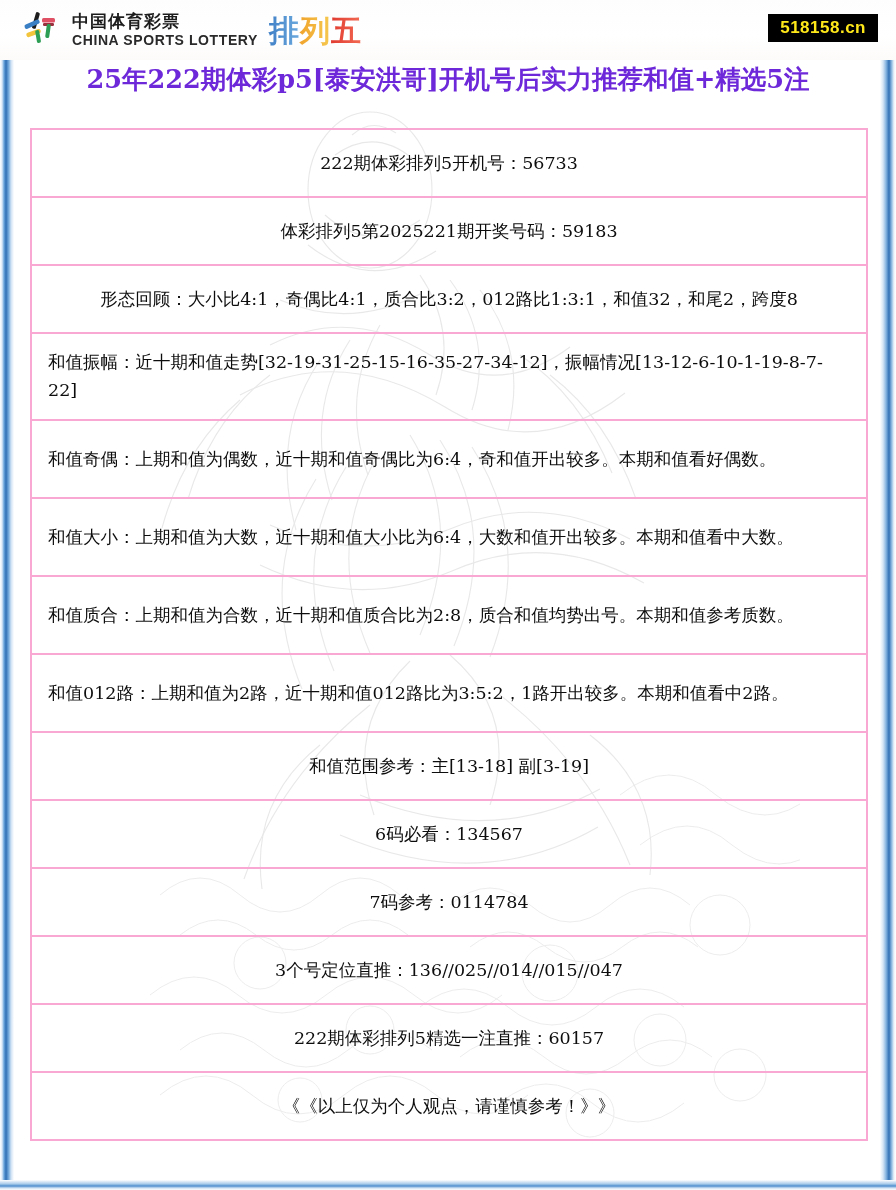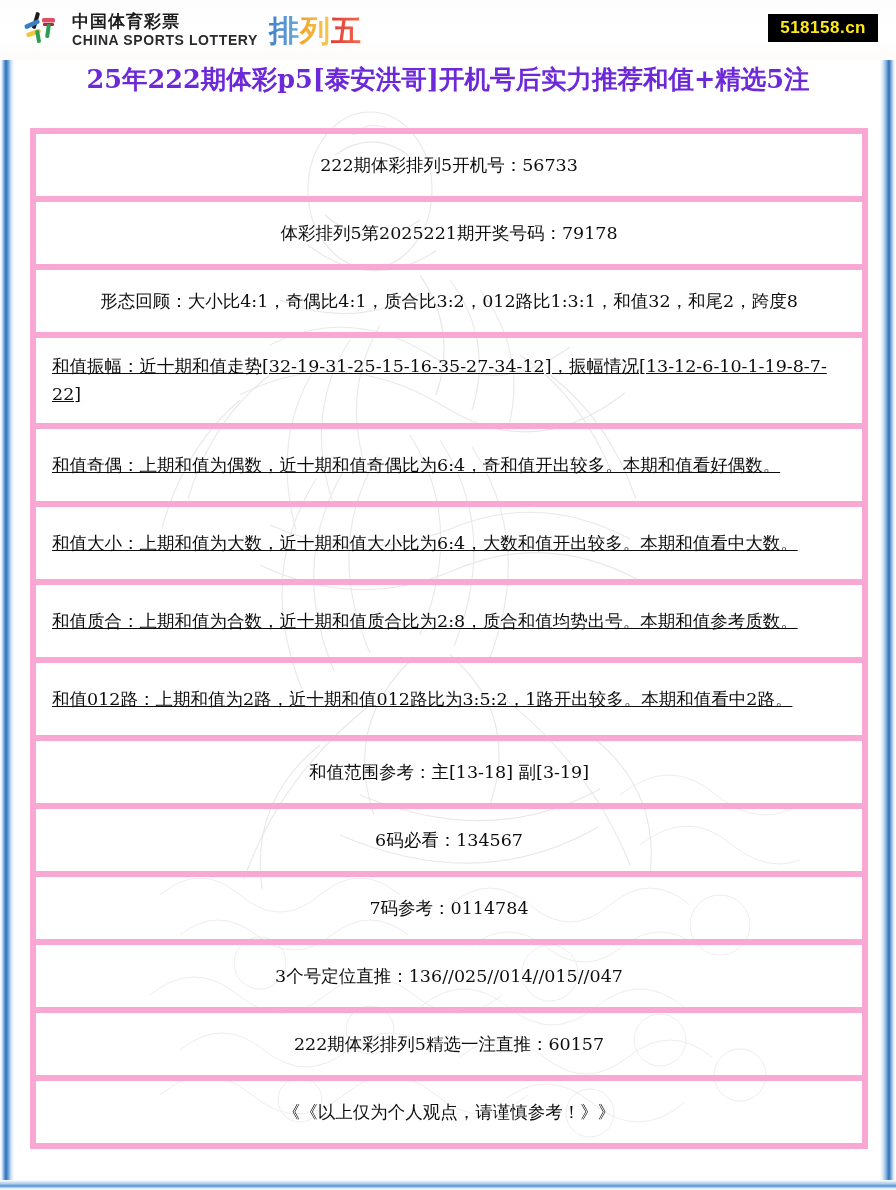--- a/index.html
+++ b/index.html
@@ -96,33 +96,33 @@
 
   
   .info-table {
     position: absolute;
     left: 30px; top: 128px;
     width: 838px;
     border-collapse: collapse;
     background: transparent;
   }
   .info-table td {
-    border: 6px solid #f9a8d4;
+    border: 2px solid #f9a8d4;
     padding: 14px 16px;
     font-family: "DejaVu Serif", "Liberation Serif", serif;
     font-size: 17.5px;
     color: #0d0d0d;
     line-height: 1.62;
     background: transparent;
     vertical-align: middle;
   }
   td.center { text-align: center; }
   td.left   { text-align: left; }
   td.tall   { height: 68px; }
-  td.tall2  { height: 78px; text-decoration: underline; }
+  td.tall2  { height: 78px; }
 </style>
 </head>
 <body>
 
 <div id="page">
 
   <div class="edge-top"></div>
   <div class="edge-left"></div>
   <div class="edge-right"></div>
   <div class="edge-bottom"></div>
@@ -232,21 +232,21 @@
   </div>
 
   <div class="page-title">25年222期体彩p5[泰安洪哥]开机号后实力推荐和值+精选5注</div>
 
   <table class="info-table">
     <tbody>
         <tr>
           <td class="center tall">222期体彩排列5开机号：56733</td>
         </tr>
         <tr>
-          <td class="center tall">体彩排列5第2025221期开奖号码：79178</td>
+          <td class="center tall">体彩排列5第2025221期开奖号码：59183</td>
         </tr>
         <tr>
           <td class="center tall">形态回顾：大小比4:1，奇偶比4:1，质合比3:2，012路比1:3:1，和值32，和尾2，跨度8</td>
         </tr>
         <tr>
           <td class="left tall2">和值振幅：近十期和值走势[32-19-31-25-15-16-35-27-34-12]，振幅情况[13-12-6-10-1-19-8-7-22]</td>
         </tr>
         <tr>
           <td class="left tall2">和值奇偶：上期和值为偶数，近十期和值奇偶比为6:4，奇和值开出较多。本期和值看好偶数。</td>
         </tr>

